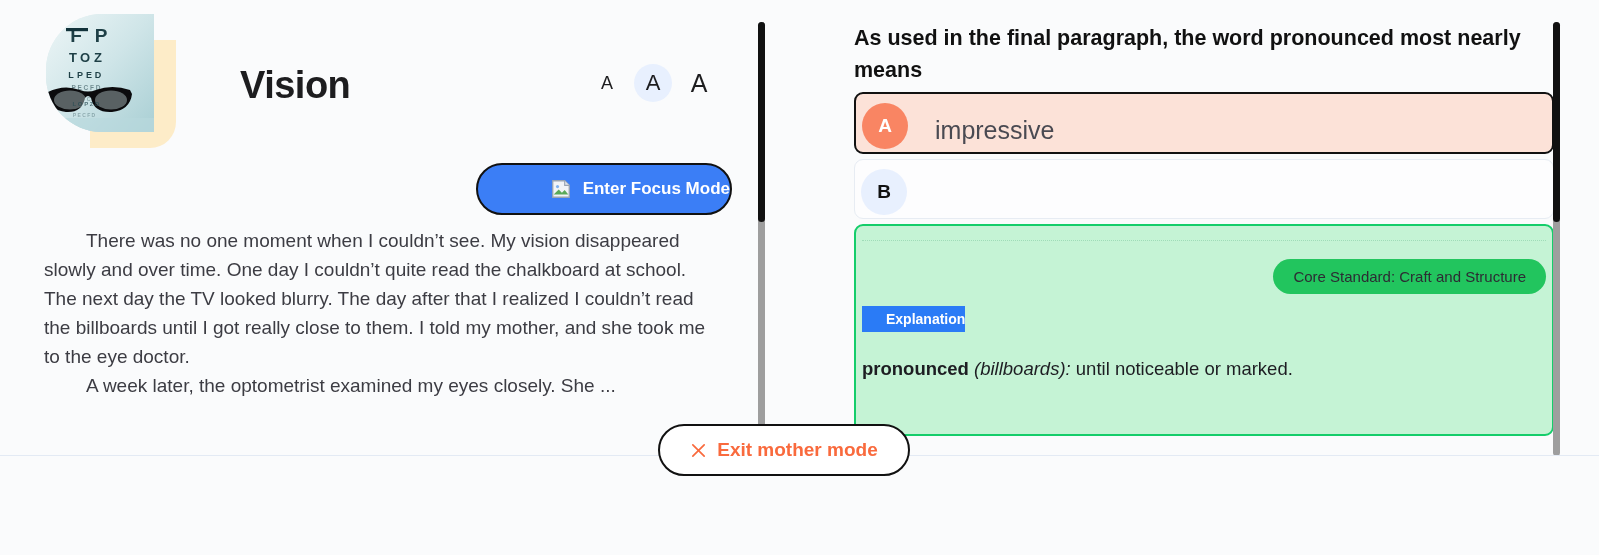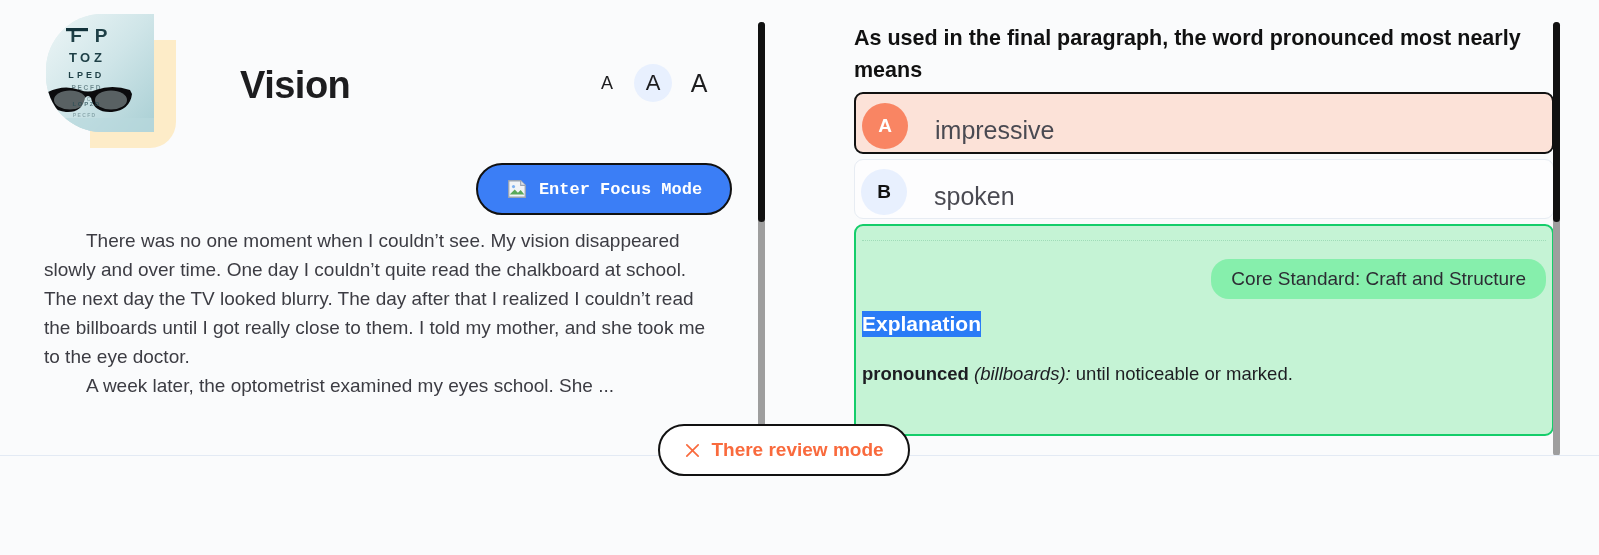--- a/index.html
+++ b/index.html
@@ -63,24 +63,24 @@
   .ts-btn.sm { font-size: 18px; }
   .ts-btn.md { font-size: 22px; background: #e8f0fe; }
   .ts-btn.lg { font-size: 25px; }
 
   .focus-btn {
     position: absolute; left: 476px; top: 163px;
     width: 256px; height: 52px;
     background: #3b7ef6;
     border: 2.5px solid #111;
     border-radius: 26px;
-    display: flex; align-items: center; justify-content: center;
+    display: flex; align-items: center; justify-content: flex-end;
     gap: 11px; cursor: pointer;
     color: #fff; font-size: 17px; font-weight: 700;
-    font-family: Liberation Mono, monospace;
+    font-family: Liberation Sans, sans-serif;
   }
   .broken-img-icon { width: 22px; height: 22px; display:block; }
 
   .passage-body {
     position: absolute; left: 0; top: 226px;
     width: 762px;
     padding: 0 44px;
   }
   .passage-body p {
     font-size: 19px;
@@ -168,33 +168,34 @@
 
   .opt-sep {
     width: calc(100% - 12px);
     margin: 14px 6px 0 6px;
     border-top: 1.5px dotted #9fdcb8;
     height: 0;
   }
   .standard-pill {
     align-self: flex-end;
     margin: 18px 6px 0 0;
-    background: #86efac;
+    background: #22c55e;
     border-radius: 18px;
     padding: 9px 20px;
-    font-size: 19px; color: #2c2c33;
+    font-size: 15px; color: #2c2c33;
     white-space: nowrap;
   }
   .explanation-label {
     margin: 12px 0 0 6px;
-    font-size: 21px; font-weight: 700;
+    font-size: 14px; font-weight: 700;
     color: #fff; background: #2a7bf6;
     display: inline-block;
     align-self: flex-start;
     line-height: 26px;
+    padding-left: 24px;
   }
   .explanation-text {
     margin: 26px 0 0 6px;
     font-size: 18.5px; color: #1d1d22;
     align-self: flex-start;
   }
   .explanation-text b { font-weight: 700; }
   .explanation-text i { font-style: italic; }
 
   .right-scroll {
@@ -298,42 +299,41 @@
             <circle cx="8.2" cy="9.4" r="1.7" fill="#7fb2f0"></circle>
             <path d="M4 18 L9.5 12.5 L13 16 L16 13.2 L20 18 Z" fill="#5aa95a"></path>
           </svg>
         </span>
         <span>Enter Focus Mode</span>
       </div>
     </div>
 
     <div class="passage-body">
       <p>There was no one moment when I couldn’t see. My vision disappeared slowly and over time. One day I couldn’t quite read the chalkboard at school. The next day the TV looked blurry. The day after that I realized I couldn’t read the billboards until I got really close to them. I told my mother, and she took me to the eye doctor.</p>
-      <p>A week later, the optometrist examined my eyes school. She ...</p>
+      <p>A week later, the optometrist examined my eyes closely. She ...</p>
     </div>
   </div>
 
   <div class="divider-scroll">
     <div class="thumb"></div>
   </div>
 
   <div class="right-panel">
 
     <div class="question-stem">As used in the final paragraph, the word pronounced most nearly means</div>
 
     <div class="options">
 
       <div class="option wrong">
         <div class="opt-bubble">A</div>
         <div class="opt-text">impressive</div>
       </div>
 
       <div class="option neutral">
         <div class="opt-bubble">B</div>
-        <div class="opt-text">spoken</div>
       </div>
 
       <div class="option correct">
 
         <div class="opt-sep"></div>
 
         <div class="standard-pill">Core Standard: Craft and Structure</div>
 
         <div class="explanation-label">Explanation</div>
 
@@ -347,21 +347,21 @@
   <div class="right-scroll">
     <div class="thumb"></div>
   </div>
 
   <div class="exit-pill">
     <span>
       <svg class="x-glyph" viewBox="0 0 24 24" xmlns="http://www.w3.org/2000/svg">
         <path d="M4 4 L20 20 M20 4 L4 20" fill="none" stroke="#f96a3d" stroke-width="2.4" stroke-linecap="round"></path>
       </svg>
     </span>
-    <span>There review mode</span>
+    <span>Exit mother mode</span>
   </div>
 
   <div class="bottom-divider"></div>
   <div class="bottom-bar">
 
     
 
     
   </div>
 </div>

